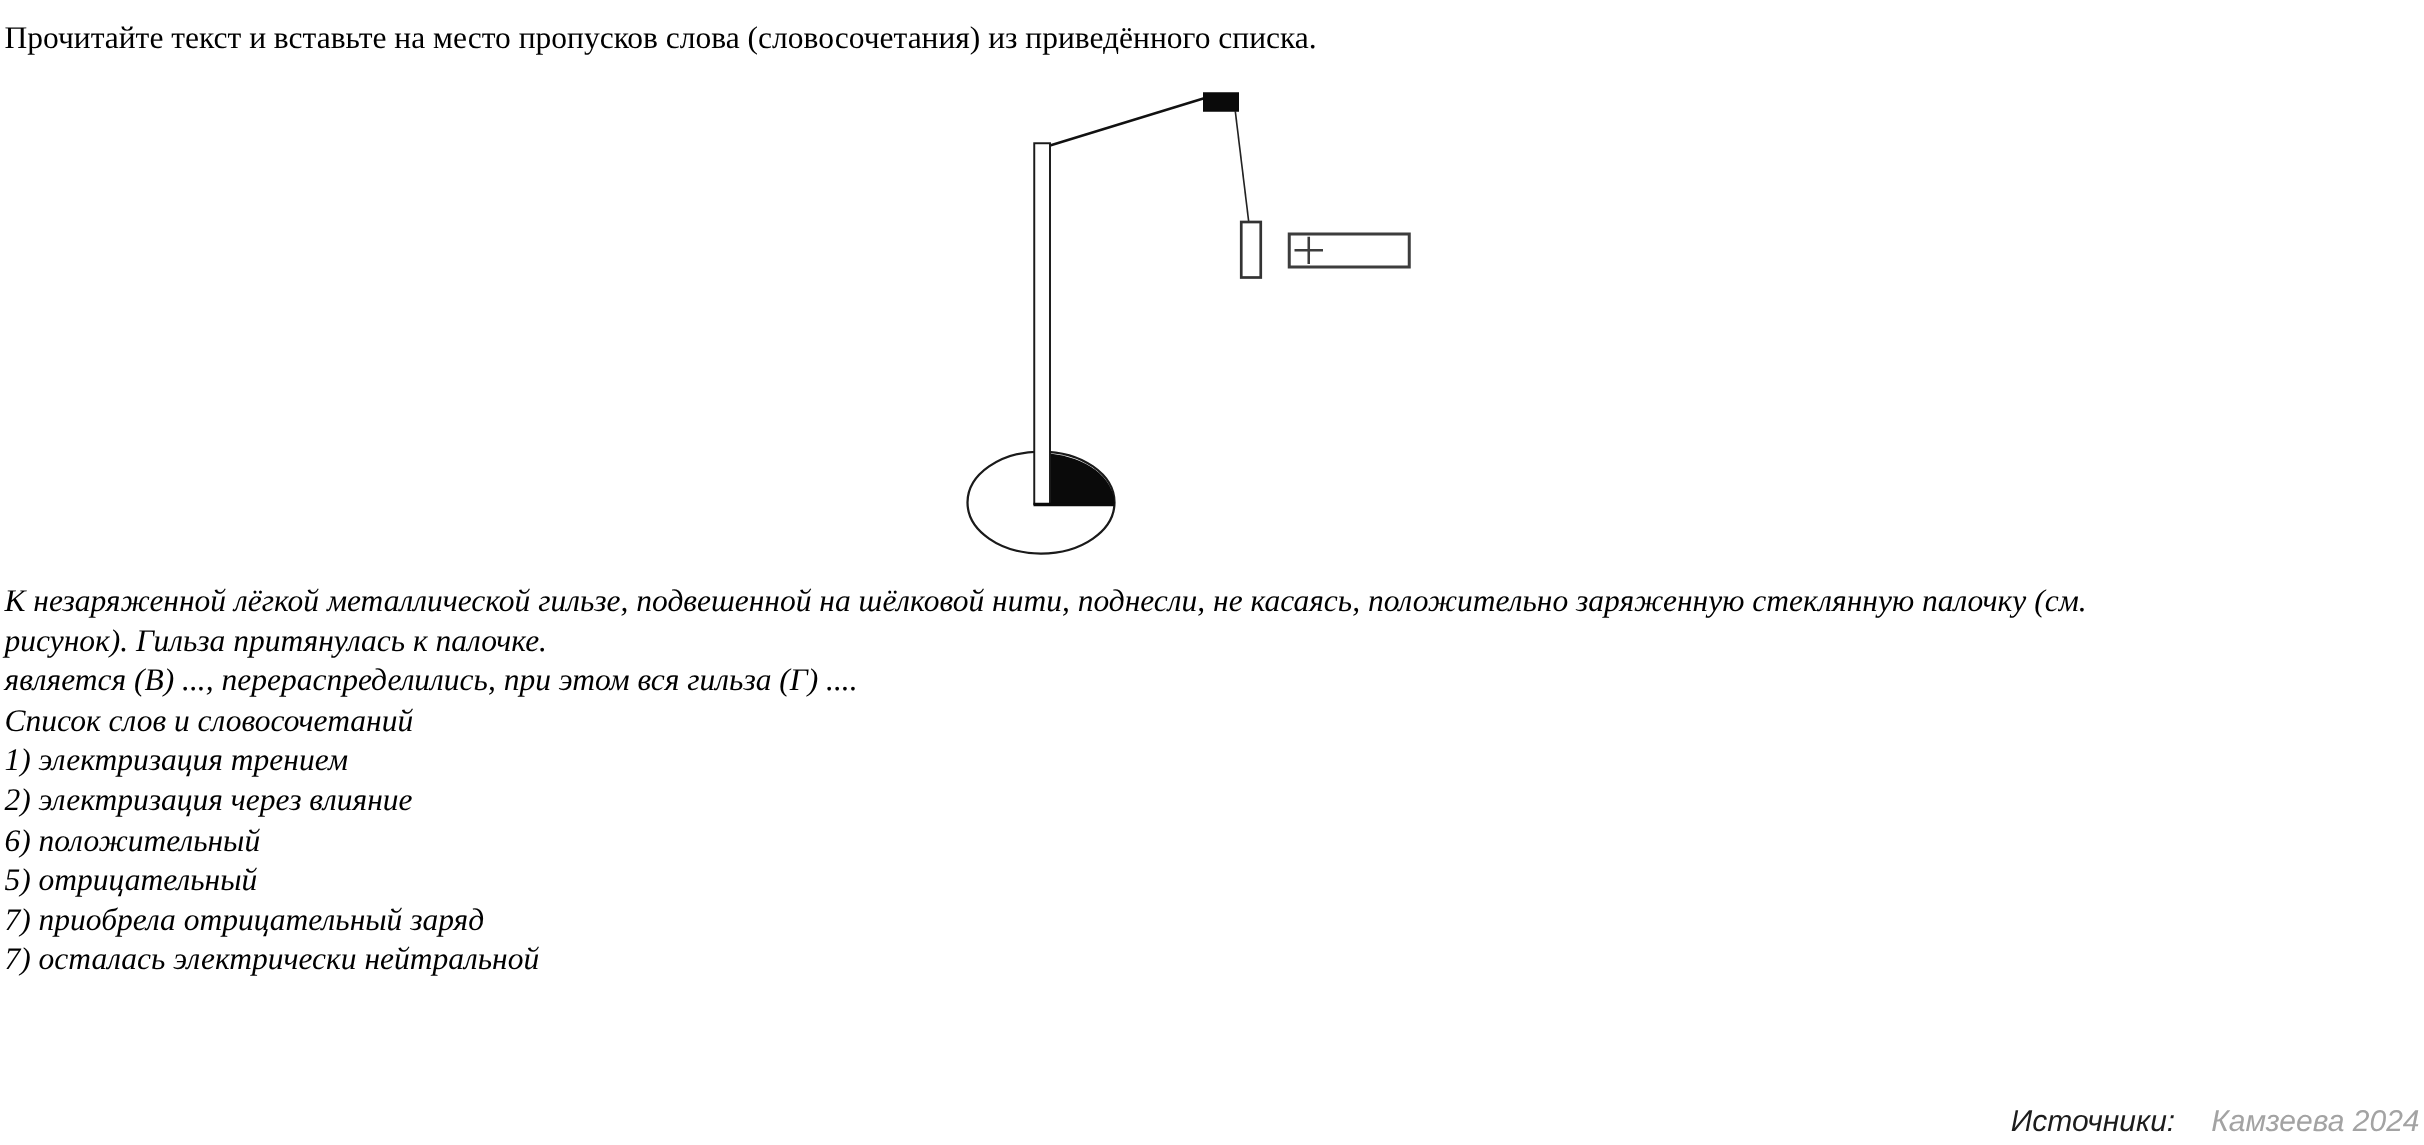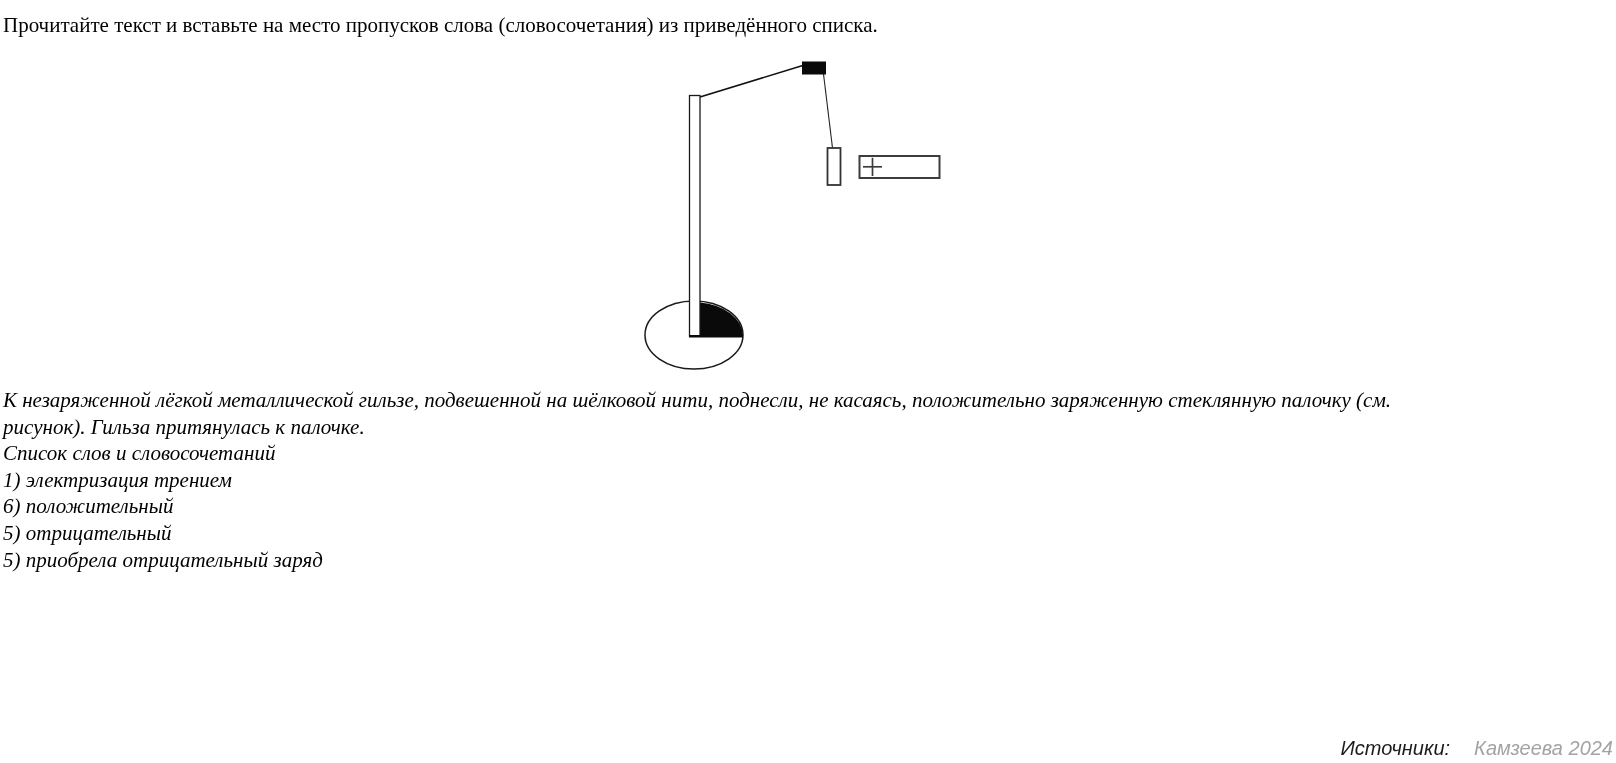--- a/index.html
+++ b/index.html
@@ -72,22 +72,25 @@
 
   <g aria-label="+">
     <line x1="863" y1="166.8" x2="882" y2="166.8" stroke="#3d3d3d" stroke-width="1.7"></line>
     <line x1="872.5" y1="157.8" x2="872.5" y2="176" stroke="#3d3d3d" stroke-width="1.7"></line>
   </g>
 </svg>
 
 <div class="text-block">
   <div class="line">К незаряженной лёгкой металлической гильзе, подвешенной на шёлковой нити, поднесли, не касаясь, положительно заряженную стеклянную палочку (см.</div>
   <div class="line">рисунок). Гильза притянулась к палочке.</div>
+  <div class="line">является (В) ..., перераспределились, при этом вся гильза (Г) ....</div>
   <div class="line">Список слов и словосочетаний</div>
   <div class="line">1) электризация трением</div>
+  <div class="line">2) электризация через влияние</div>
   <div class="line">6) положительный</div>
   <div class="line">5) отрицательный</div>
-  <div class="line">5) приобрела отрицательный заряд</div>
+  <div class="line">7) приобрела отрицательный заряд</div>
+  <div class="line">7) осталась электрически нейтральной</div>
 </div>
 
 <div class="source-note">
   <span class="src-label">Источники:</span><span class="src-value">Камзеева 2024</span>
 </div>
 
 </body></html>

